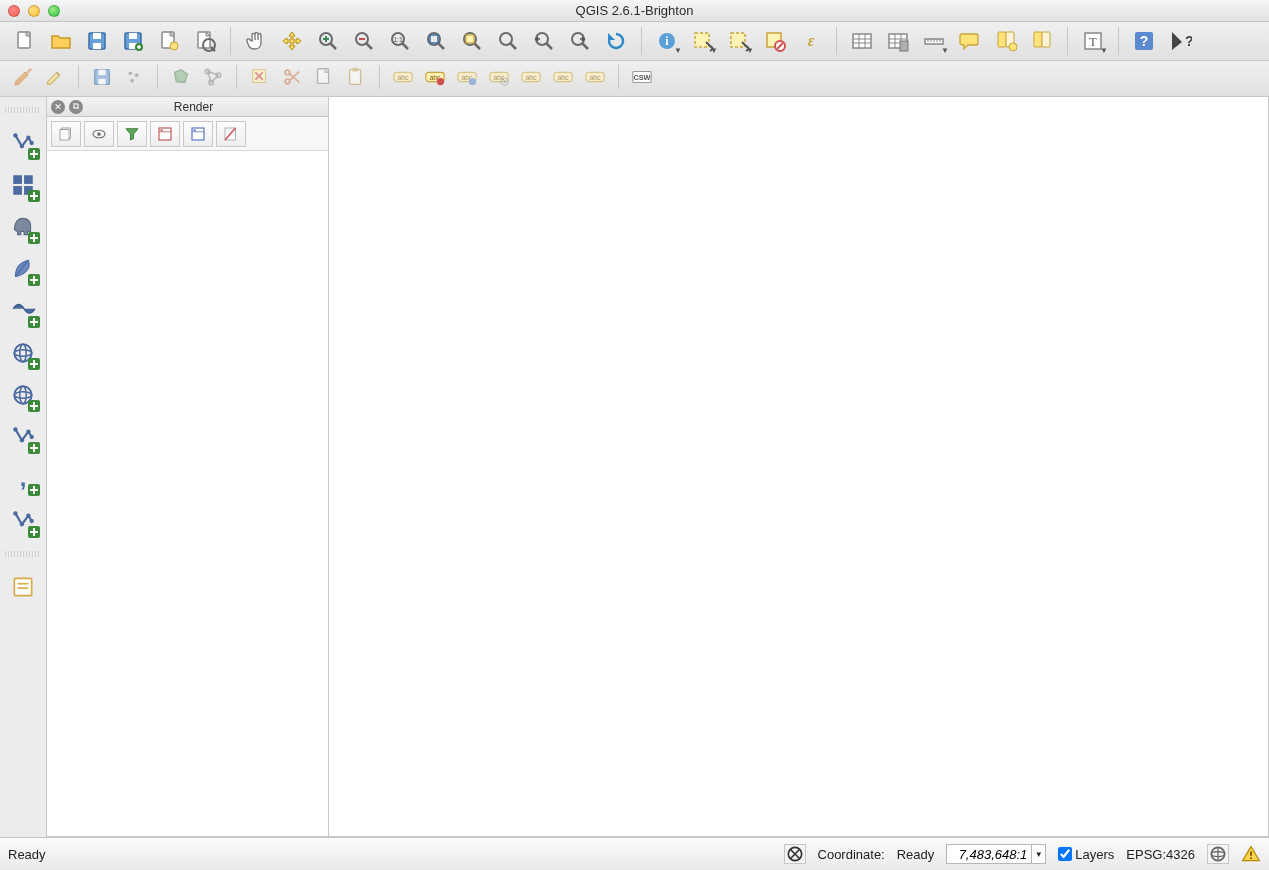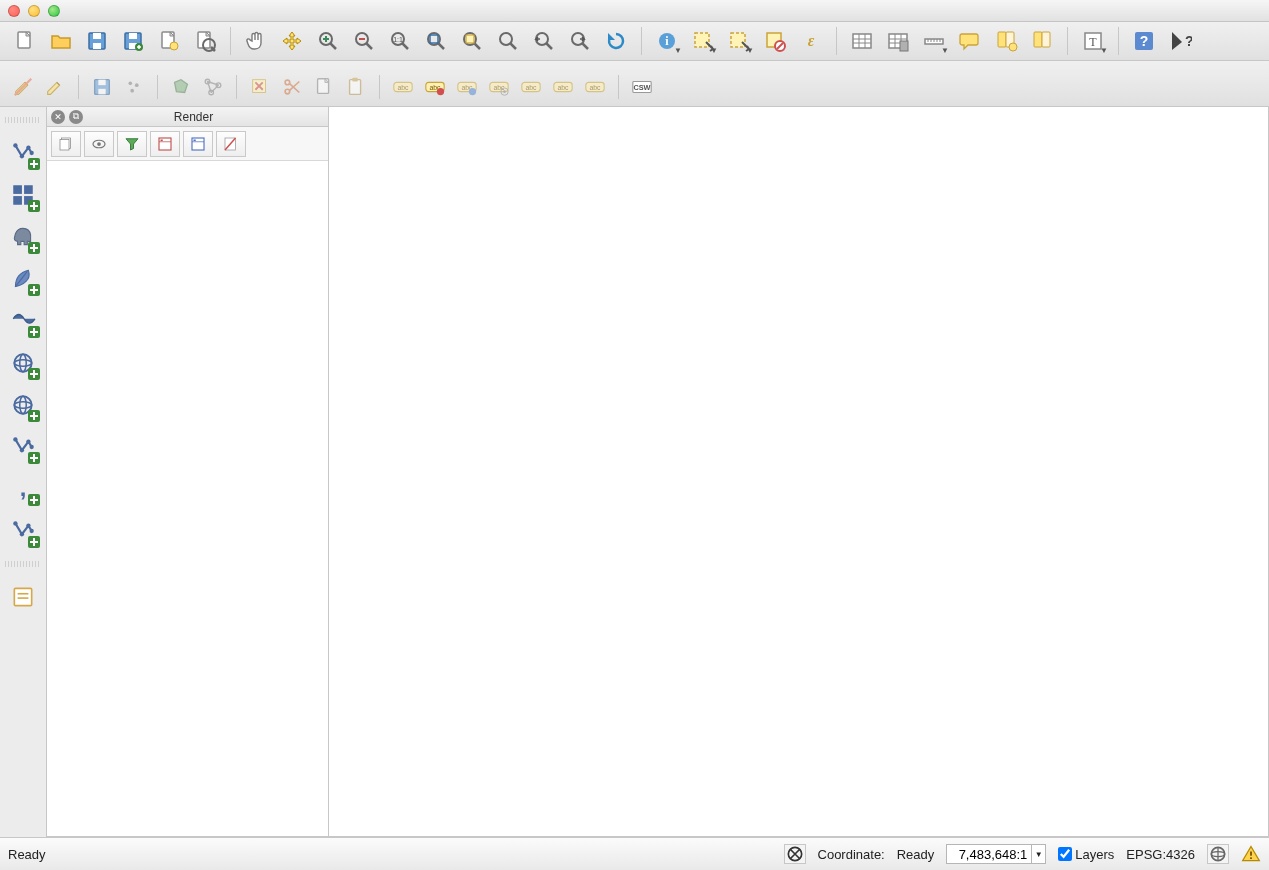--- a/index.html
+++ b/index.html
@@ -82,35 +82,36 @@
   
   .statusbar{
     height:28px;background:linear-gradient(#fbfbfb,#e9e9e9);border-top:1px solid #c7c7c7;
     display:flex;align-items:center;padding:16px 8px;gap:12px;font-size:13px;color:#222;
   }
   .statusbar .spacer{flex:1;}
   .sb-btn{width:22px;height:20px;border:1px solid #c7c7c7;background:#f4f4f4;display:flex;align-items:center;justify-content:center;cursor:pointer;}
   .sb-input{height:20px;border:1px solid #b6b6b6;background:#fff;font-size:13px;text-align:center;padding:0 6px;}
   .coord-input{width:300px;}
   .scale-wrap{display:flex;align-items:center;border:1px solid #b6b6b6;height:20px;background:#fff;}
-  .scale-wrap input{border:none;outline:none;height:18px;text-align:right;padding:0 4px;width:84px;font-size:13px;}
+  .scale-wrap input{border:none;outline:none;height:18px;text-align:right;padding:0 4px;width:84px;font-size:13px;font-style:italic;}
   .scale-dd{width:14px;height:18px;border-left:1px solid #b6b6b6;display:flex;align-items:center;justify-content:center;font-size:8px;cursor:pointer;}
   .chk{display:flex;align-items:center;gap:3px;}
   .chk input{width:14px;height:14px;}
   .warn-icon{width:20px;height:20px;display:flex;align-items:center;justify-content:center;}
 </style>
 </head>
 <body>
 
 <div class="titlebar">
   <div class="traffic-lights">
     <div class="tl red"></div>
     <div class="tl yellow"></div>
     <div class="tl green"></div>
   </div>
+  <div class="title-text">QGIS 2.6.1-Brighton</div>
 </div>
 
 <div class="toolbar" id="tb1">
     <div class="tool-btn">
       <svg viewBox="0 0 24 24">
         <rect x="5" y="3" width="12" height="16" rx="1" fill="#fff" stroke="#8a8a8a" stroke-width="1.5"></rect>
         <path d="M13 3 L17 7 L13 7 Z" fill="#d8d8d8" stroke="#8a8a8a" stroke-width="1"></path>
       </svg>
     </div>
     <div class="tool-btn">
@@ -321,21 +322,21 @@
       </svg>
     </div>
     <div class="tool-btn">
       <svg viewBox="0 0 24 24">
         <path d="M4 3 L4 21 L14 13 Z" fill="#444"></path>
         <text x="17" y="17" font-size="14" fill="#444" font-weight="bold">?</text>
       </svg>
     </div>
   </div>
 
-<div class="toolbar" id="tb2" style="padding-top:12px;padding-bottom:5px;text-align:right;">
+<div class="toolbar" id="tb2" style="padding-top:2px;padding-bottom:5px;text-align:right;">
     <div class="tool-btn small disabled">
       <svg viewBox="0 0 24 24">
         <path d="M4 17 L14 7 L17 10 L7 20 L4 20 Z" fill="#ffe27a" stroke="#b58a00" stroke-width="1.2"></path>
         <path d="M14 7 L17 10" stroke="#8a5a00" stroke-width="1.2"></path>
         <line x1="3" y1="21" x2="21" y2="3" stroke="#ea7a52" stroke-width="2.5"></line>
       </svg>
     </div>
     <div class="tool-btn small disabled">
       <svg viewBox="0 0 24 24">
         <path d="M4 17 L14 7 L17 10 L7 20 L4 20 Z" fill="#ffe27a" stroke="#b58a00" stroke-width="1.2"></path>

